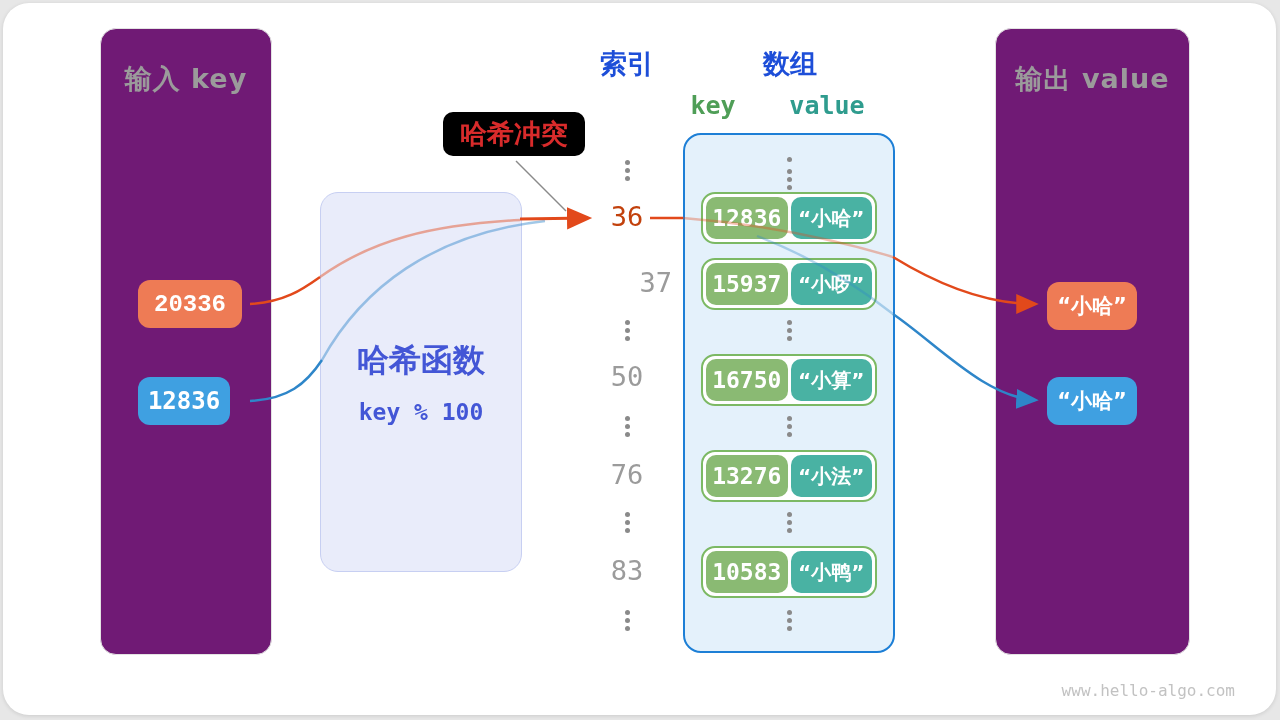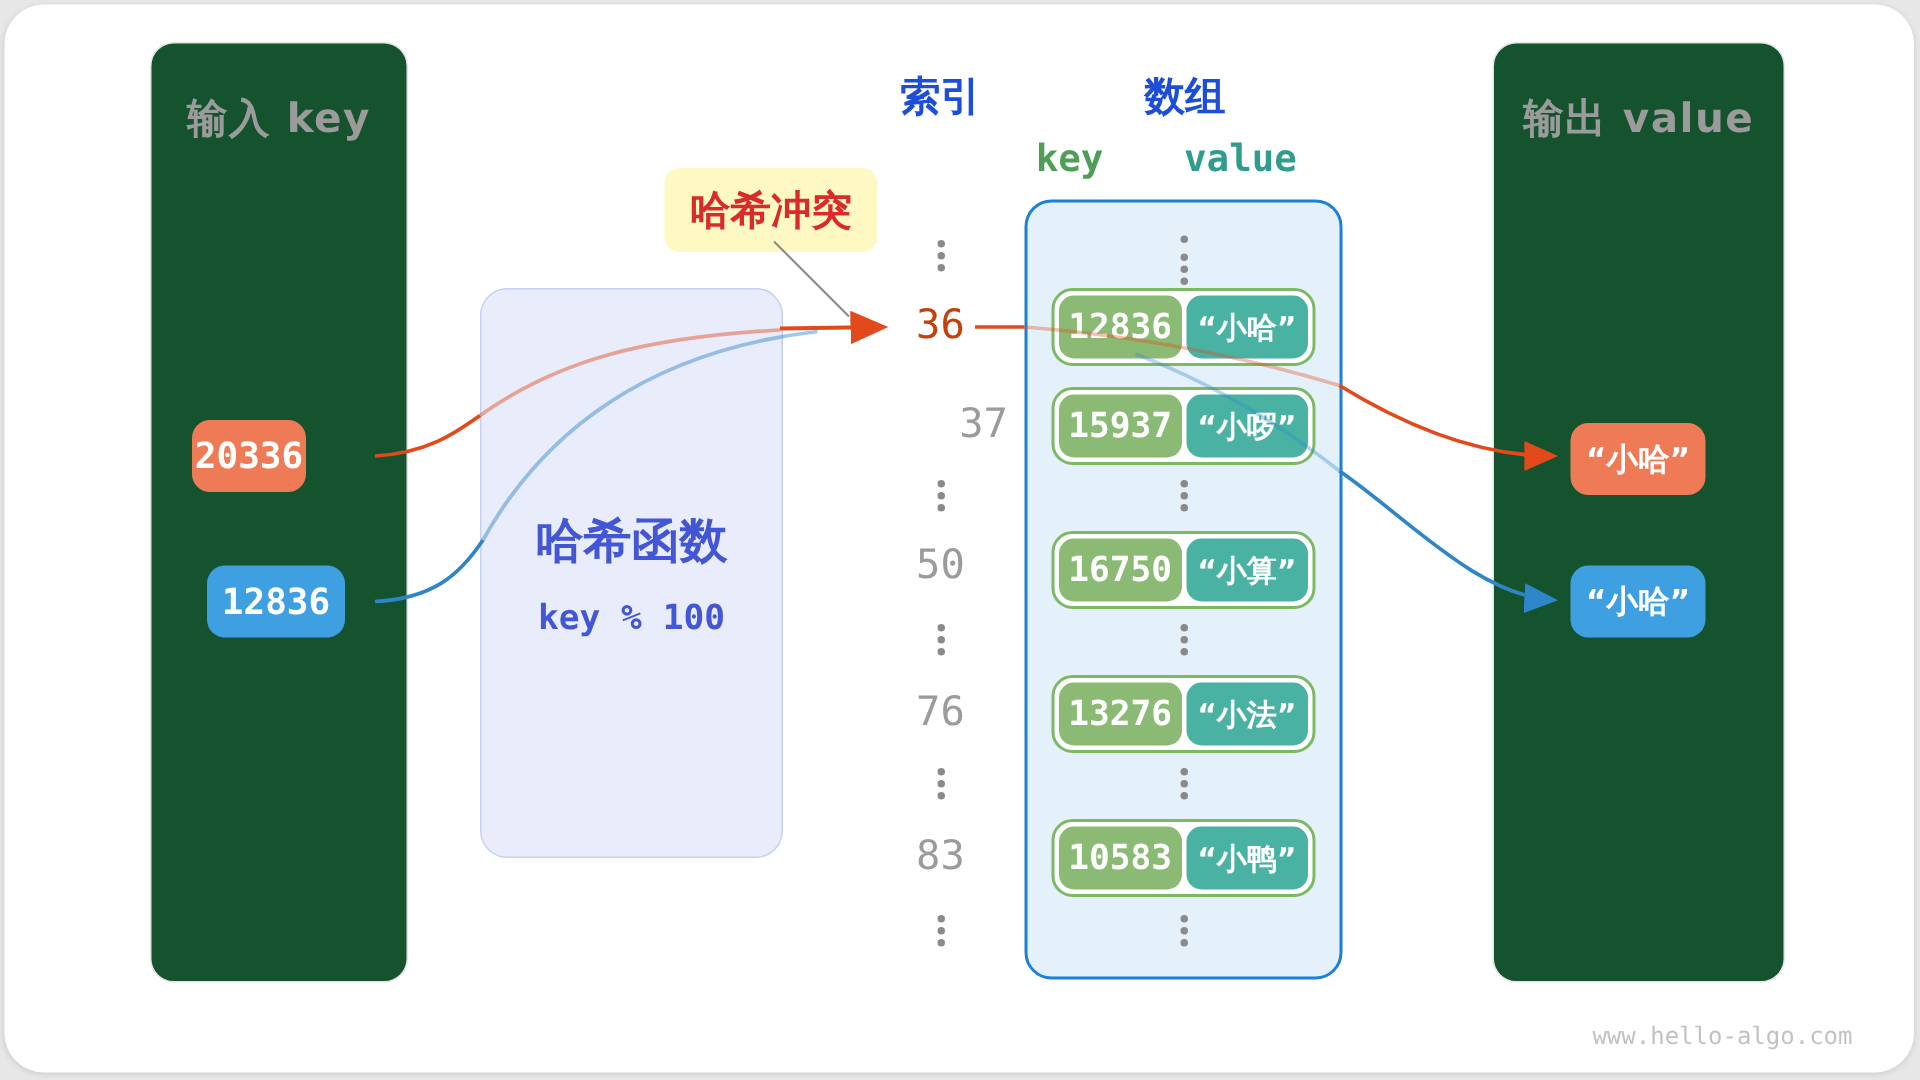--- a/index.html
+++ b/index.html
@@ -1,33 +1,33 @@
 <!DOCTYPE html>
 <html><head>
 <meta charset="utf-8">
 <style>
   html,body{margin:0;padding:0;background:#e7e7e7;}
   .canvas{position:relative;width:1280px;height:720px;overflow:hidden;
           font-family:"DejaVu Sans","Liberation Sans",sans-serif;}
   .card{position:absolute;left:3px;top:3px;width:1273px;height:712px;background:#ffffff;
         border-radius:26px;box-shadow:0 1px 4px rgba(0,0,0,.12);}
-  .panel{position:absolute;background:#14532d;border:1px solid #e3e3e3;border-radius:16px;}
+  .panel{position:absolute;background:#701a75;border:1px solid #e3e3e3;border-radius:16px;}
   .panel-title{position:absolute;top:32px;left:0;width:100%;text-align:center;
                font-size:27px;font-weight:700;color:#9b9b9b;letter-spacing:1px;}
   .chip{position:absolute;border-radius:12px;display:flex;align-items:center;justify-content:center;
         color:#ffffff;}
   .chip.num{font-family:"DejaVu Sans Mono","Liberation Mono",monospace;font-size:24px;font-weight:700;}
   .chip.val{font-size:21px;font-weight:700;}
   .hashbox{position:absolute;left:320px;top:192px;width:200px;height:378px;background:#e9ecfa;
            border:1.5px solid #c7cff2;border-radius:18px;display:flex;flex-direction:column;
            align-items:center;justify-content:center;gap:16px;}
   .hash-title{font-size:32px;font-weight:700;color:#4356d6;}
   .hash-formula{font-family:"DejaVu Sans Mono","Liberation Mono",monospace;font-size:23px;
                 font-weight:700;color:#4356d6;}
-  .collision{position:absolute;left:443px;top:112px;width:142px;height:56px;background:#fef9c3;
+  .collision{position:absolute;left:443px;top:112px;width:142px;height:44px;background:#000000;
              border-radius:10px;display:flex;align-items:center;justify-content:center;
              font-size:27px;font-weight:700;color:#d92b2b;text-align:right;}
   .colhead{position:absolute;font-size:27px;font-weight:700;color:#1d4ed8;text-align:center;}
   .kvhead{position:absolute;font-family:"DejaVu Sans Mono","Liberation Mono",monospace;
           font-size:25px;font-weight:700;text-align:center;}
   .idx{position:absolute;left:582px;width:90px;text-align:center;
        font-family:"DejaVu Sans Mono","Liberation Mono",monospace;font-size:27px;color:#9b9b9b;}
   .idx.hl{color:#c2410c;font-weight:400;}
   .arraybox{position:absolute;left:683px;top:133px;width:212px;height:520px;background:#e4f1fb;
             border:2.5px solid #1d7fd6;border-radius:18px;box-sizing:border-box;}
@@ -49,21 +49,21 @@
 </style>
 </head>
 <body>
 
 <div class="canvas">
   <div class="card"></div>
 
   <div class="panel" style="left:100px;top:28px;width:170px;height:625px;">
     <div class="panel-title">输入 key</div>
   </div>
-  <div class="chip num" style="left:128px;top:280px;width:76px;height:48px;background:#ee7b55;">20336</div>
+  <div class="chip num" style="left:138px;top:280px;width:104px;height:48px;background:#ee7b55;font-family:Liberation Mono, monospace;">20336</div>
   <div class="chip num" style="left:138px;top:377px;width:92px;height:48px;background:#3fa0e1;">12836</div>
 
   <div class="hashbox">
     <div class="hash-title">哈希函数</div>
     <div class="hash-formula">key % 100</div>
   </div>
 
   <div class="collision">哈希冲突</div>
 
   <div class="colhead" style="left:577px;top:46px;width:100px;">索引</div>

